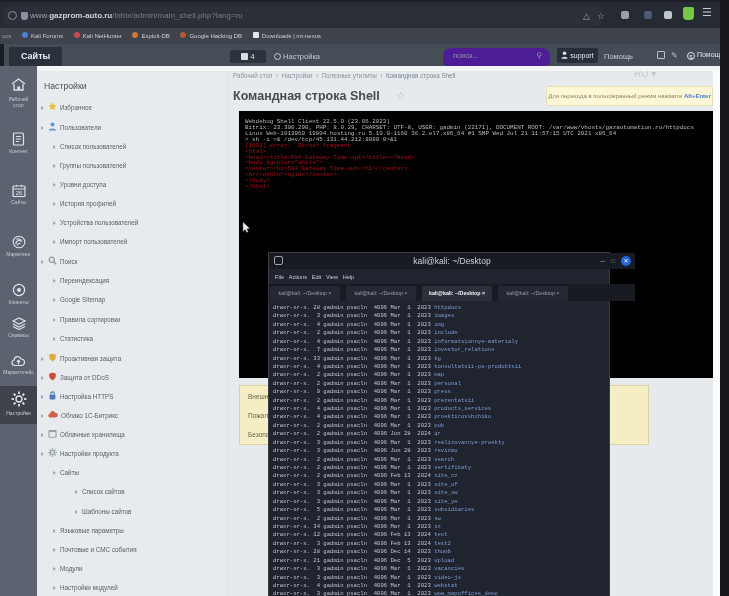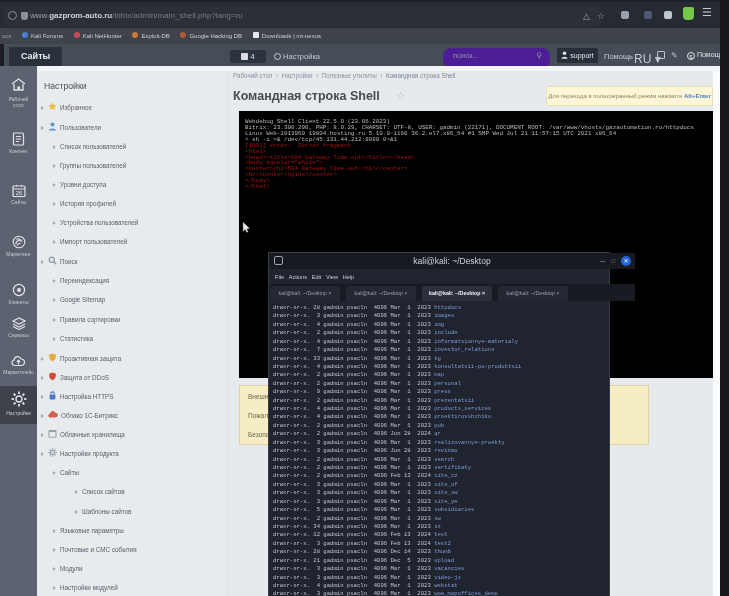--- a/index.html
+++ b/index.html
@@ -57,21 +57,21 @@
 <div class="abs" id="bxhead">
   <div class="bxtab" style="left:9px;background:#29313b;color:#e8ecf0">Сайты</div>
   <div class="abs" style="left:230px;top:6px;width:36px;height:13px;background:#2b333d;border-radius:2px;color:#dde1e6;font-size:7.5px;line-height:13px;text-align:center;white-space:nowrap"><span style="display:inline-block;width:7px;height:7px;background:#d8dce2;border-radius:1px;vertical-align:-1px"></span> 4</div>
   <span class="abs" style="left:274px;top:8px;color:#c3cad2;font-size:7.5px;white-space:nowrap"><span style="display:inline-block;width:7px;height:7px;border:1px solid #c3cad2;border-radius:50%;vertical-align:-1px"></span> Настройка</span>
   <div class="abs" style="left:443px;top:4px;width:107px;height:20px;background:#4c1d95;border-radius:8px;color:#8b96a2;font-size:7.5px;line-height:15px;white-space:nowrap"><span style="margin-left:10px">поиск...</span><span style="float:right;margin-right:8px;font-size:8px">⚲</span></div>
   <div class="abs" style="left:557px;top:4px;width:41px;height:15px;background:#272e37;border-radius:2px;color:#e4e8ee;font-size:7px;line-height:15px;text-align:center;white-space:nowrap"><svg width="7" height="8" viewBox="0 0 7 8" style="vertical-align:-1px">
         <circle cx="3.5" cy="2.2" r="1.8" fill="#dde1e6"></circle>
         <path d="M0.4 7.8 C0.4 5 6.6 5 6.6 7.8 Z" fill="#dde1e6"></path>
       </svg> support</div>
   <span class="abs" style="left:604px;top:8px;color:#c3cad2;font-size:7.5px;white-space:nowrap">Помощь</span>
-  <span class="abs" style="left:634px;top:8px;color:#c3cad2;font-size:12px;white-space:nowrap">RU ▾</span>
+  <span class="abs" style="left:634px;top:24px;color:#c3cad2;font-size:10px;white-space:nowrap">RU ▾</span>
   <span class="abs" style="left:657px;top:7px;width:8px;height:8px;border:1px solid #b8c0c8;border-radius:1px"></span>
   <span class="abs" style="left:671px;top:7px;color:#b8c0c8;font-size:8px">✎</span>
   <span class="abs" style="left:687px;top:7px;color:#dfe3e8;font-size:7px;white-space:nowrap"><span style="display:inline-block;width:8px;height:8px;border:1px solid #dfe3e8;border-radius:50%;vertical-align:-2px;text-align:center;line-height:8px;font-size:6px">$</span> Помощь</span>
 </div>
 <div class="abs" id="strip"></div>
 <div class="abs" style="left:0;top:44px;width:4px;height:552px;background:#1a1d24"></div>
 <div class="abs" id="siderail"></div>
 <div class="abs" style="left:0;top:386px;width:37px;height:38px;background:#3e434b"></div>
 <div class="abs" style="left:0;top:76px;width:37px;text-align:center"><svg width="15" height="13" viewBox="0 0 15 13" style="vertical-align:-1px">
       <path d="M1 6 L7.5 1 L14 6" fill="none" stroke="#dfe2e7" stroke-width="1.3"></path>

